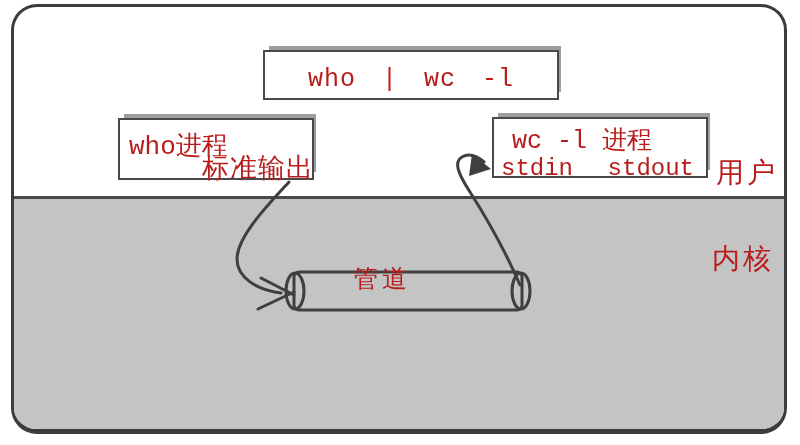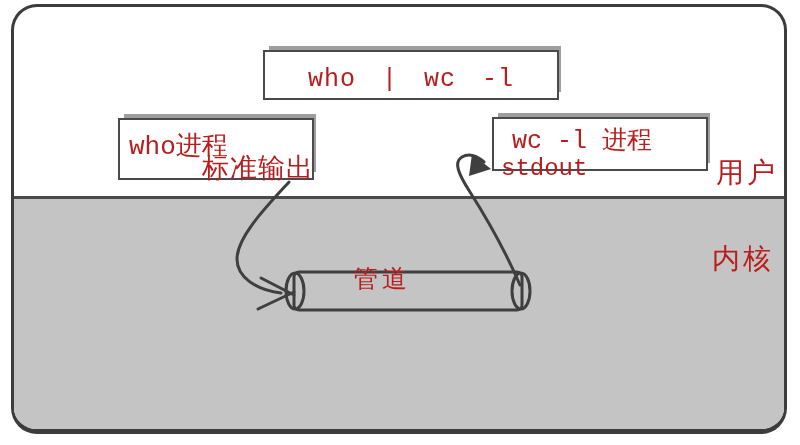--- a/index.html
+++ b/index.html
@@ -84,21 +84,21 @@
   .stdout-cn {
     position: absolute;
     left: 202px; top: 150px;
     font-size: 27px;
     letter-spacing: 1px;
     white-space: nowrap;
     z-index: 5;
   }
   .wc-box {
     left: 492px; top: 117px;
-    width: 216px; height: 54px;
+    width: 216px; height: 61px;
     font-family: "Liberation Mono", "DejaVu Sans Mono", "Liberation Serif", serif;
   }
   .wc-title {
     position: absolute;
     left: 18px; top: 4px;
     font-size: 25px;
     white-space: nowrap;
   }
   .wc-io {
     position: absolute;
@@ -155,20 +155,21 @@
   </div>
 
   <div class="box who-box">
     <span class="who-title">who进程</span>
   </div>
   <span class="stdout-cn">标准输出</span>
 
   <div class="box wc-box">
     <div class="wc-title">wc -l 进程</div>
     <div class="wc-io">
+      <span>stdin</span>
       <span>stdout</span>
     </div>
   </div>
 
   <span class="pipe-label">管道</span>
 
   <span class="region-label user-label">用户</span>
   <span class="region-label kernel-label">内核</span>
 
 </div>

